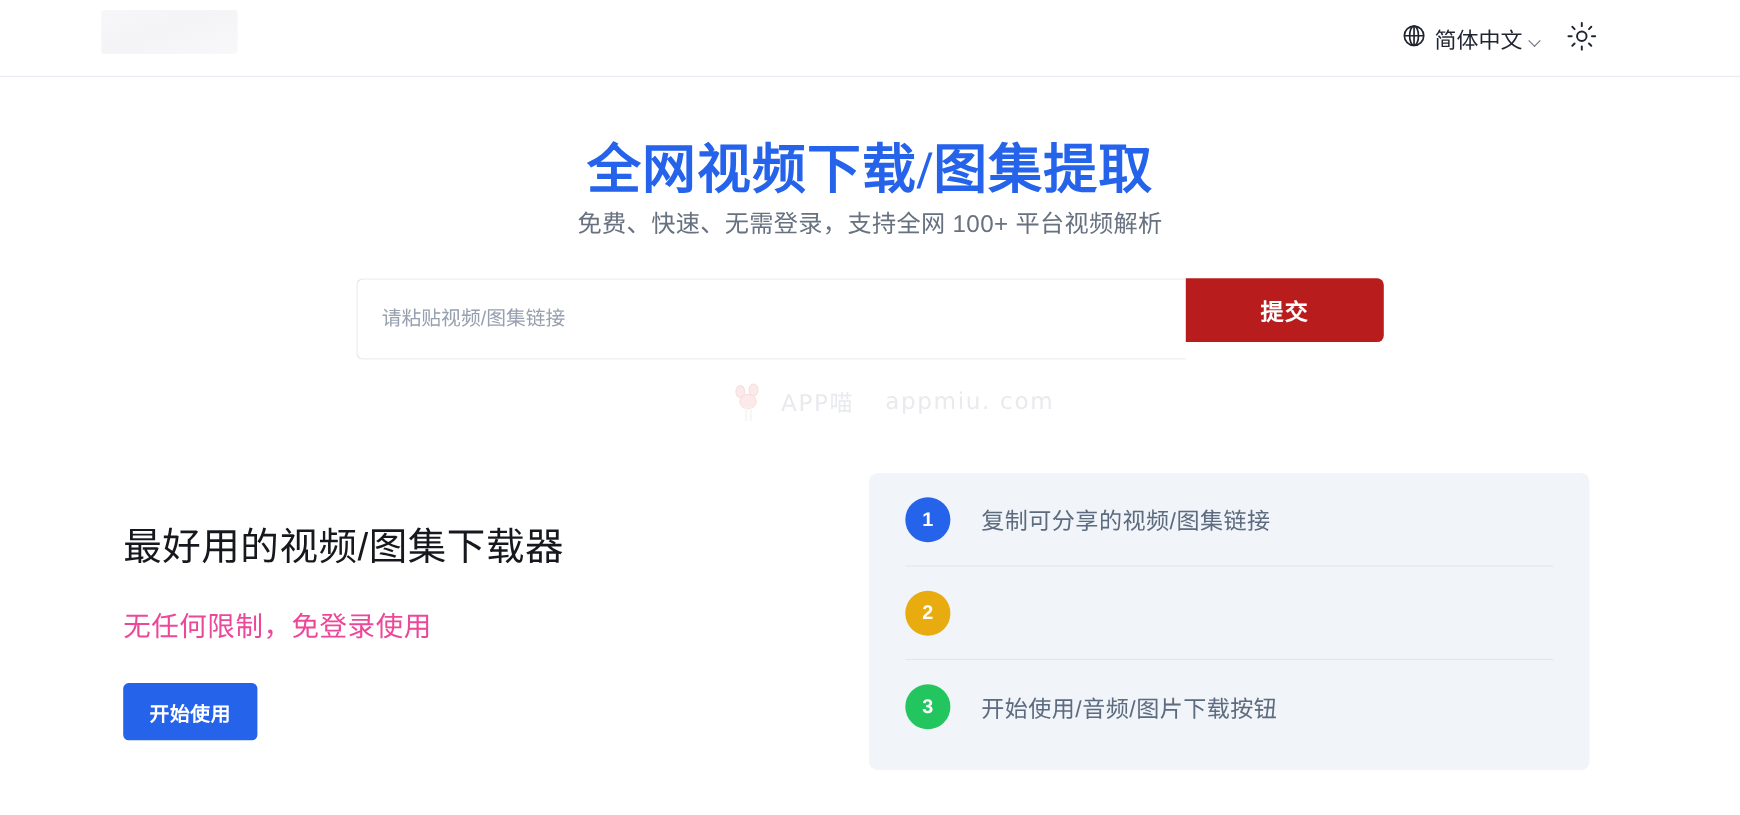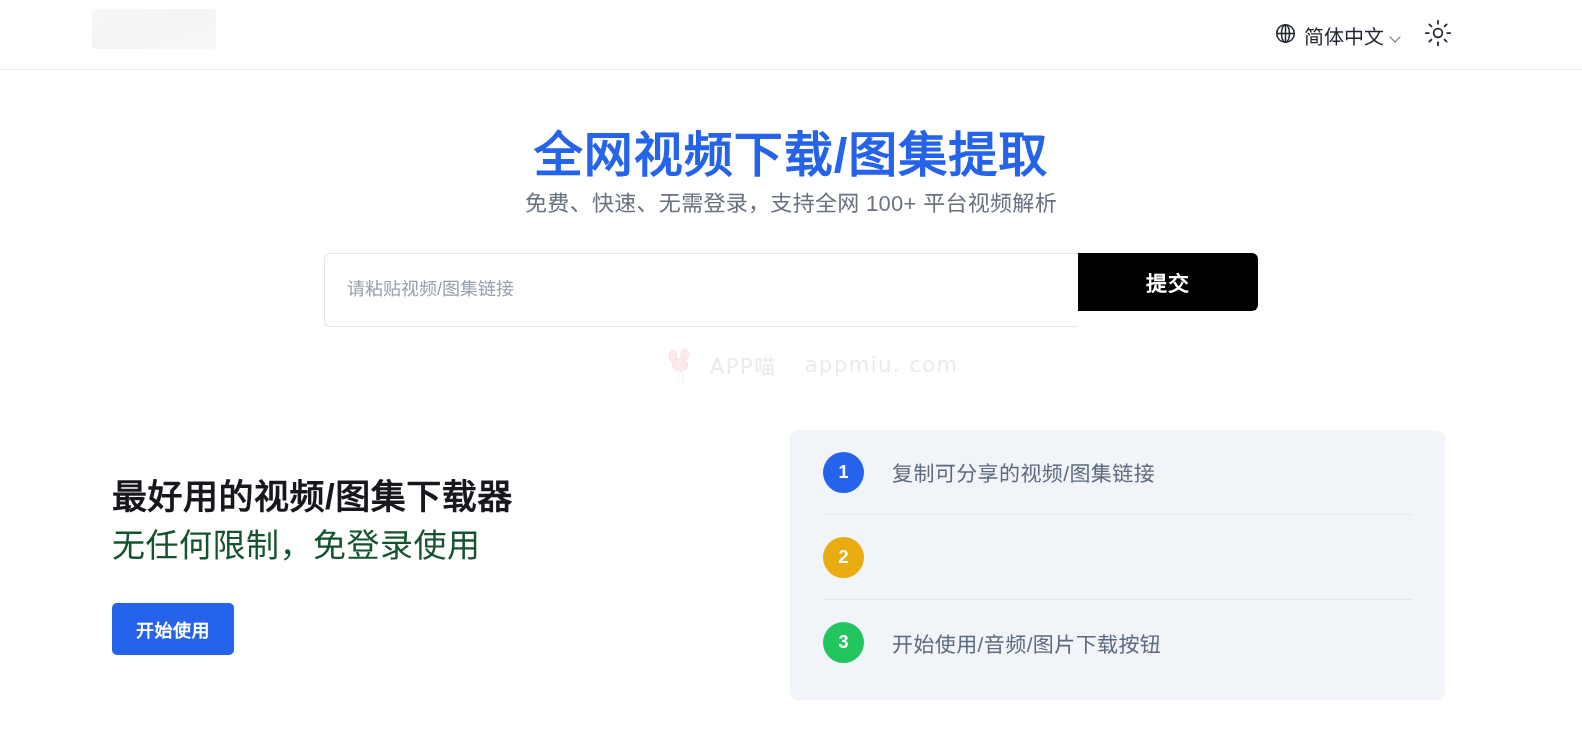--- a/index.html
+++ b/index.html
@@ -101,20 +101,21 @@
     text-align: center;
     padding-top: 56px;
   }
 
   .hero-title {
     font-size: 49px;
     font-weight: 700;
     color: #2563eb;
     letter-spacing: 1px;
     line-height: 1.2;
+    font-family: Liberation Serif, serif;
   }
 
   .hero-subtitle {
     font-size: 22px;
     color: #67717f;
     letter-spacing: 0.3px;
   }
 
   
   .search-wrap {
@@ -139,21 +140,21 @@
     outline: none;
     font-family: "Liberation Sans", "DejaVu Sans", sans-serif;
   }
   .url-input::placeholder { color: #97a0ae; }
 
   .submit-button {
     width: 180px;
     height: 58px;
     border: none;
     border-radius: 0 6px 6px 0;
-    background: #000000;
+    background: #b91c1c;
     color: #ffffff;
     font-size: 21px;
     font-weight: 600;
     letter-spacing: 1px;
     cursor: pointer;
     font-family: "Liberation Sans", "DejaVu Sans", sans-serif;
   }
 
   
   .watermark {
@@ -185,27 +186,28 @@
   }
 
   .promo {
     position: absolute;
     left: 112px;
     top: 38px;
     width: 600px;
   }
   .promo-title {
     font-size: 35px;
-    font-weight: 700;
+    font-weight: 400;
     color: #16181d;
     letter-spacing: 0.5px;
   }
   .promo-sub {
-    font-size: 33px;
-    color: #14532d;
+    margin-top: 30px;
+    font-size: 25px;
+    color: #ec4899;
     letter-spacing: 0.5px;
   }
   .cta-button {
     margin-top: 36px;
     display: inline-block;
     background: #2563eb;
     color: #ffffff;
     font-size: 18px;
     font-weight: 700;
     padding: 13px 24px;

